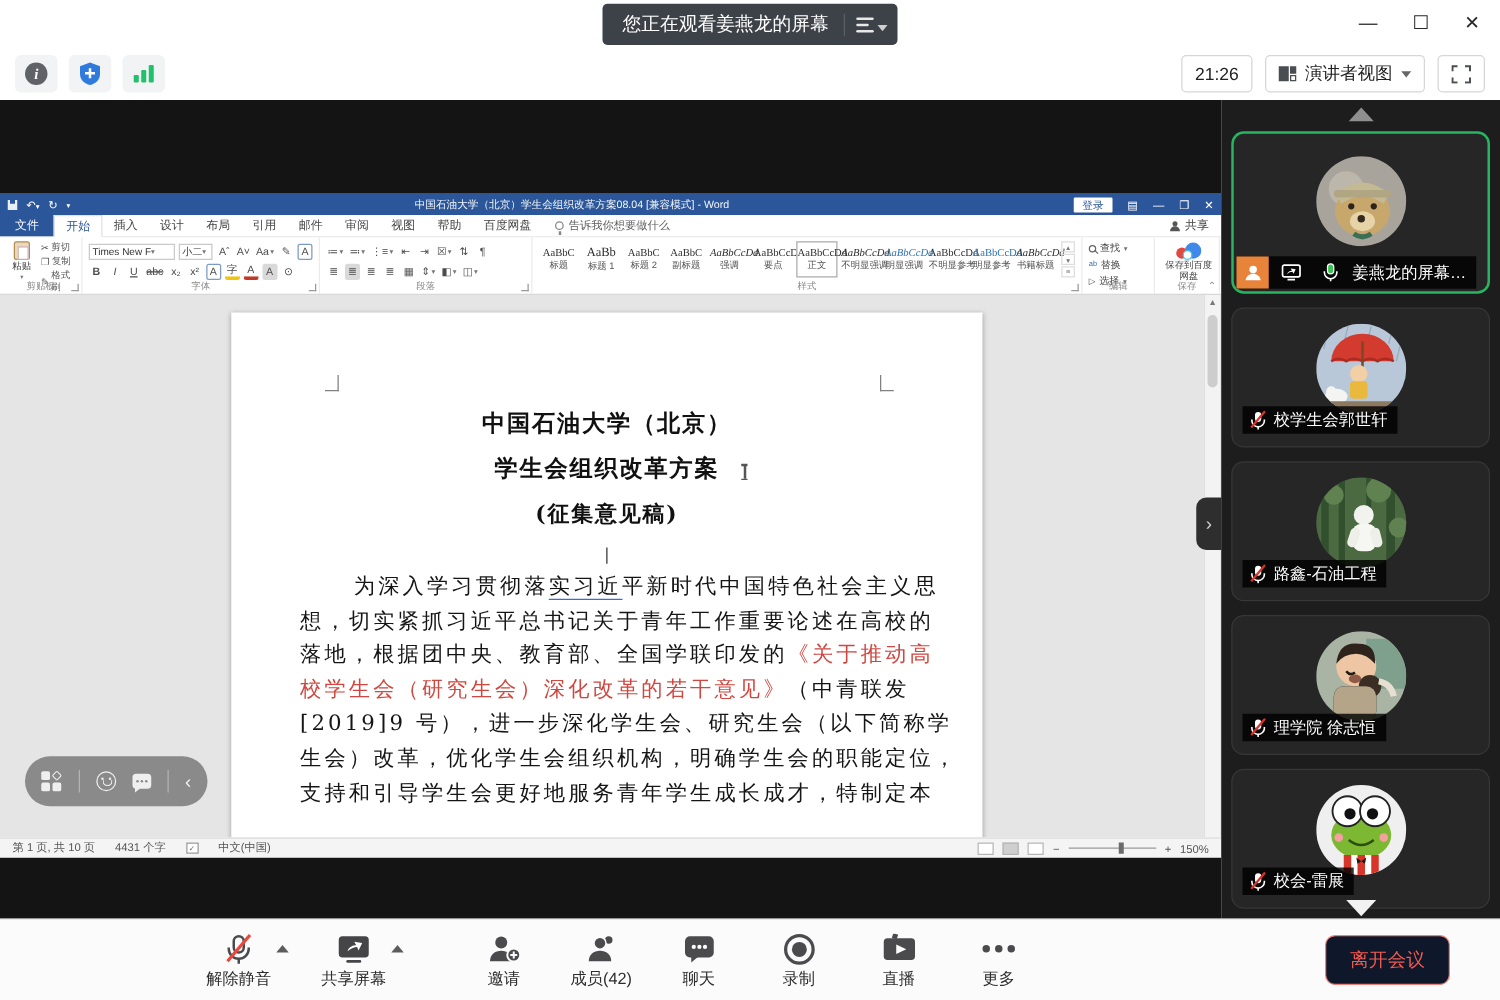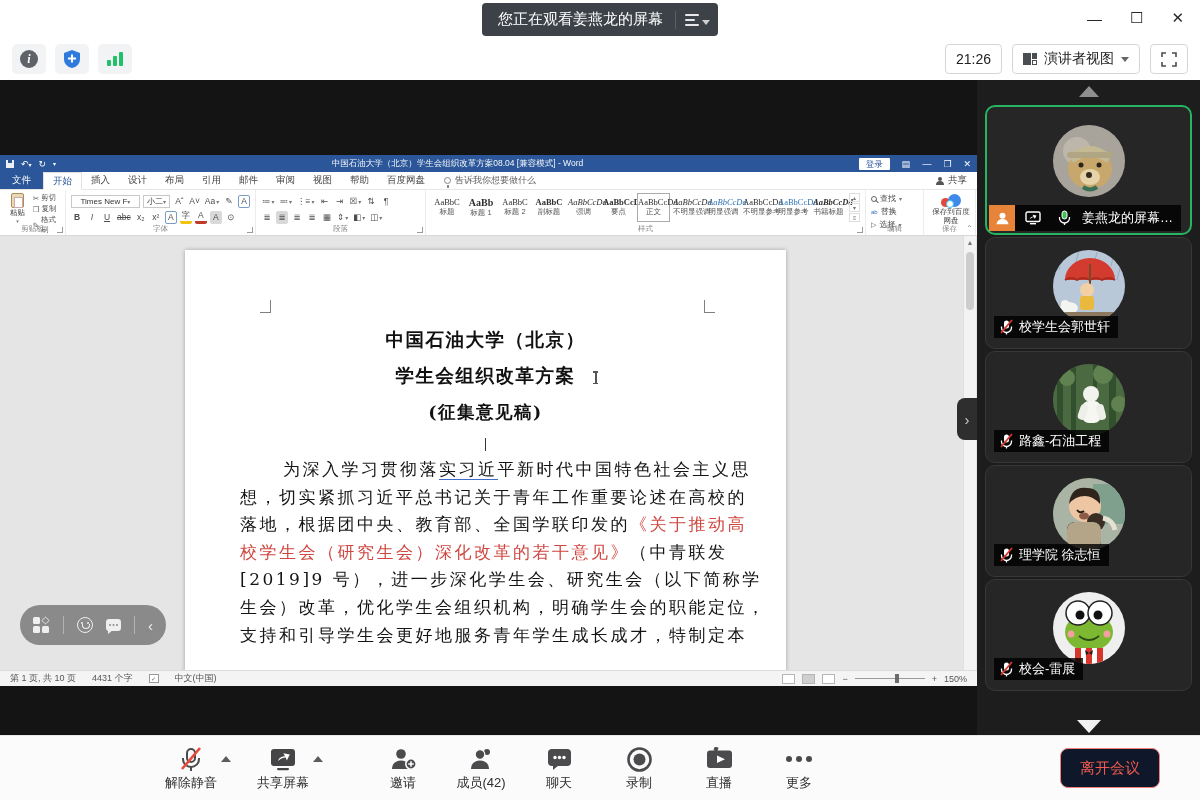--- a/index.html
+++ b/index.html
@@ -63,32 +63,32 @@
   .rrow{display:flex;align-items:center;gap:3px;height:16px}
   .mi{min-width:12px;height:13px;display:inline-flex;align-items:center;justify-content:center;font-size:8.5px;color:#4c4c4c;border-radius:2px;padding:0 1px}
   .mi.sel{background:#d9d9d9}
   .mi .cv{font-size:6px;margin-left:1px;color:#777}
   .clipwrap{display:flex}
   .pastebtn{display:flex;flex-direction:column;align-items:center;width:28px;margin-right:3px}
   .clipic{width:13px;height:15px;border:1px solid #b08c4f;border-radius:2px;background:#e9d9b8;position:relative}
   .clipic::after{content:"";position:absolute;left:2px;top:3px;width:7px;height:9px;background:#fff;border:1px solid #caa}
   .smallops{display:flex;flex-direction:column;justify-content:center;gap:1px;font-size:7.5px;color:#555}
   .smallops span{display:flex;align-items:center;gap:2px}
-  .fbox{border:1px solid #c9c9c9;height:13px;display:flex;align-items:center;justify-content:center;font-size:8px;padding:0 2px;color:#333;background:#fff}
+  .fbox{border:1px solid #c9c9c9;height:13px;display:flex;align-items:center;justify-content:flex-start;font-size:8px;padding:0 2px;color:#333;background:#fff}
   .fname{width:70px}.fsize{width:28px}
   .bold{font-weight:700}.ital{font-style:italic}.undl{text-decoration:underline}.strk{text-decoration:line-through}
   .uA-red{border-bottom:3px solid #c0392b;line-height:9px}
   .uA-yel{border-bottom:3px solid #f1c40f;line-height:9px}
   .uA-box{border:1px solid #7a9cc6;padding:0 1px}
   .uA-shade{background:#d9d9d9;padding:0 1px}
   .stylegrid{display:flex;gap:2px}
   .sitem{width:33px;text-align:center;padding-top:3px;border:1px solid transparent}
   .sitem.sel{border:1px solid #ababab;background:#fff}
   .ssample{font-size:8.5px;font-family:"Liberation Serif",serif;color:#2f2f2f;white-space:nowrap;overflow:hidden}
-  .ssample.b{font-weight:700}.ssample.i{font-style:italic}.ssample.blue{color:#2e74b5}.ssample.big{font-size:10px}
+  .ssample.b{font-weight:400}.ssample.i{font-style:italic}.ssample.blue{color:#2e74b5}.ssample.big{font-size:10px}
   .sname{font-size:7.5px;color:#555;margin-top:2px;white-space:nowrap}
   .galscroll{display:flex;flex-direction:column;justify-content:center;gap:1px;margin-left:2px;color:#777;font-size:6px}
   .galscroll span{border:1px solid #ddd;width:11px;height:9px;display:flex;align-items:center;justify-content:center}
   .editcol{display:flex;flex-direction:column;justify-content:center;gap:2px;font-size:8px;color:#444}
   .editcol div{display:flex;align-items:center;gap:3px}
   .mag{width:6px;height:6px;border:1px solid #666;border-radius:50%;position:relative}
   .mag::after{content:"";position:absolute;width:4px;height:1px;background:#666;right:-3px;bottom:-1px;transform:rotate(45deg)}
   .savegrp{display:flex;flex-direction:column;align-items:center;width:44px}
   .baidu{position:relative;width:20px;height:13px;margin-top:1px}
   .baidu i{position:absolute;border-radius:50%}
@@ -139,21 +139,21 @@
   .psmile::before{content:"";position:absolute;left:3px;top:4px;width:2px;height:2px;background:#efefef;border-radius:50%;box-shadow:6px 0 0 #efefef}
   .psmile::after{content:"";position:absolute;left:3.5px;top:6px;width:6px;height:4px;border:1.5px solid #efefef;border-top:none;border-radius:0 0 6px 6px}
   .pchat{width:15px;height:12px;background:#efefef;border-radius:3px;position:relative}
   .pchat::before{content:"";position:absolute;left:2px;bottom:-3px;width:0;height:0;border-top:4px solid #efefef;border-right:5px solid transparent}
   .pchat i{position:absolute;top:5px;left:3px;width:2px;height:2px;background:#8a8a8a;border-radius:50%;box-shadow:3.5px 0 0 #8a8a8a,7px 0 0 #8a8a8a}
   .pchev{font-size:15px;color:#efefef}
 
   
   .sidebar{position:relative;width:223px;height:655px;background:#1d1d1d;padding:4px 8px 0}
   .sarrow-up{width:0;height:0;border-left:10px solid transparent;border-right:10px solid transparent;border-bottom:11px solid #8f8f8f;margin:2px auto 8px}
-  .thumb{position:relative;width:207px;height:112px;background:#262626;border:1px solid #373737;border-radius:10px;margin-bottom:2px}
+  .thumb{position:relative;width:207px;height:112px;background:#262626;border:1px solid #373737;border-radius:10px;margin-bottom:11px}
   .thumb.active{height:130px;border:2px solid #27b561}
   .avatar{position:absolute;left:50%;transform:translateX(-50%);top:12px;width:72px;height:72px;border-radius:50%;overflow:hidden;background:#444}
   .thumb.active .avatar{top:18px}
   .nbar{position:absolute;left:8px;bottom:10px;display:flex;align-items:center;background:rgba(0,0,0,.8);padding:2px 8px 2px 5px;gap:5px;color:#fff;font-size:13px;max-width:195px;white-space:nowrap;overflow:hidden}
   .thumb.active .nbar{left:2px;bottom:2px;padding:0 8px 0 0;height:26px}
   .badge{width:26px;height:26px;display:flex;align-items:center;justify-content:center;flex:0 0 auto}
   .badge.host{background:#e8833a}
   .sarrow-down{position:absolute;bottom:2px;left:50%;transform:translateX(-50%);width:0;height:0;border-left:12px solid transparent;border-right:12px solid transparent;border-top:13px solid #f2f2f2;z-index:6}
 
   

